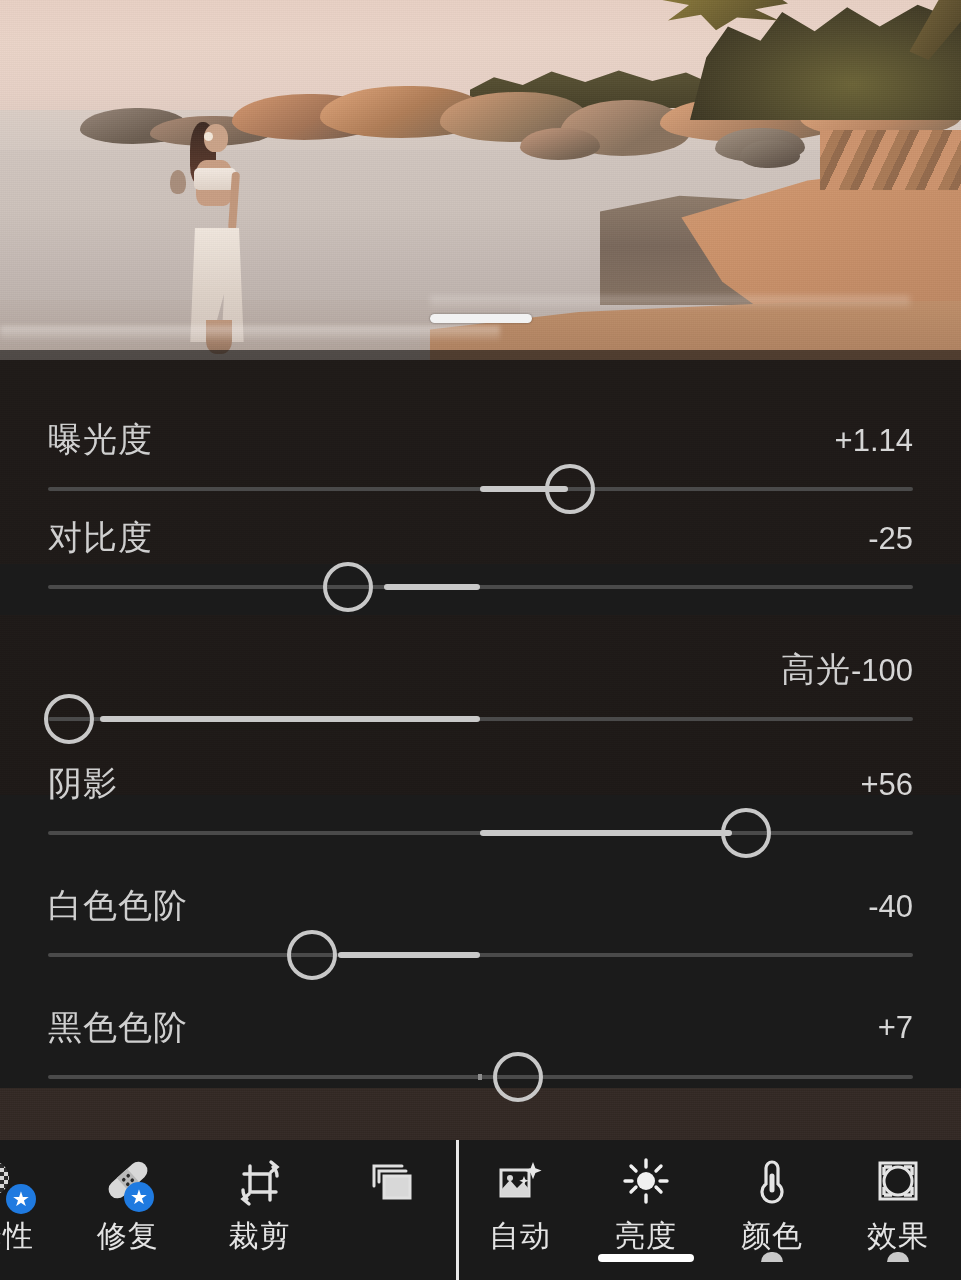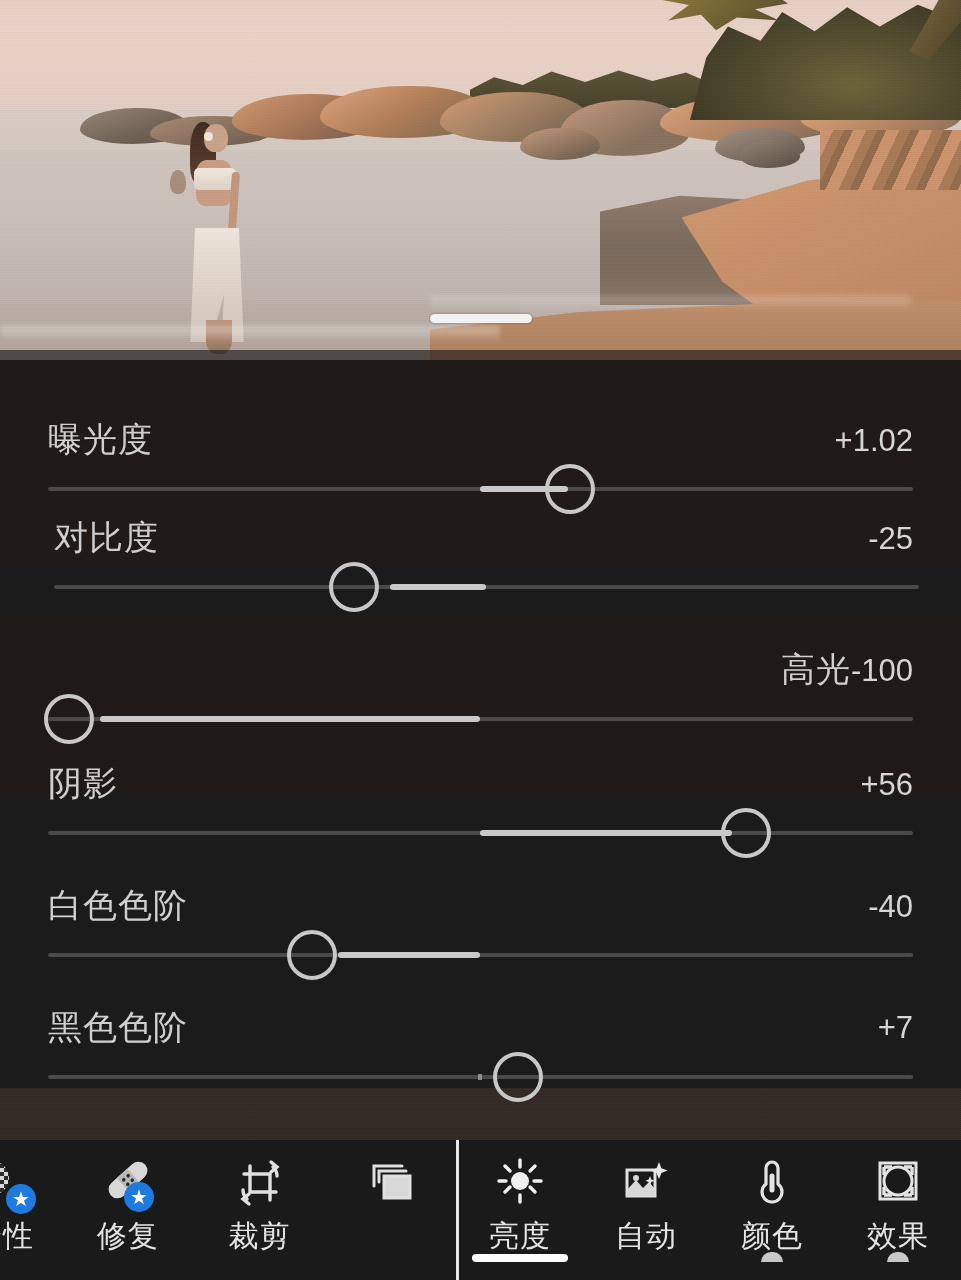--- a/index.html
+++ b/index.html
@@ -242,31 +242,31 @@
 
   <div id="drag-handle"></div>
 
   <div id="panel">
 
     <div class="row" style="height:126px;">
       <div class="tint" style="background:rgba(12,12,12,0.58);"></div>
       <div class="content">
         <div class="rowhead" style="padding-top:72px;">
           <span class="rowlabel">曝光度</span>
-          <span class="rowvalue">+1.02</span>
+          <span class="rowvalue">+1.14</span>
         </div>
         <div class="sliderwrap">
           <div class="track"></div>
           <div class="fill" style="left:432px;width:88px;"></div>
           <div class="thumb" style="left:497px;"></div>
         </div>
       </div>
     </div>
 
-    <div class="row" style="height:122px;padding-left:6px;">
+    <div class="row" style="height:122px;">
       <div class="tint" style="background:linear-gradient(180deg,rgba(12,12,12,0.58) 0%,rgba(12,12,12,0.58) 72%,#1b1b1b 72%,#1b1b1b 100%);"></div>
       <div class="content">
         <div class="rowhead" style="padding-top:44px;">
           <span class="rowlabel">对比度</span>
           <span class="rowvalue">-25</span>
         </div>
         <div class="sliderwrap">
           <div class="track"></div>
           <div class="fill" style="left:336px;width:96px;"></div>
           <div class="thumb" style="left:275px;"></div>
@@ -396,20 +396,33 @@
             <rect x="22" y="20" width="26" height="22" fill="#d8d8d8" stroke="none"></rect>
             <rect x="22" y="20" width="26" height="22" stroke="#e0e0e0"></rect>
           </svg>
         </div>
       </div>
     </div>
 
     <div class="divider"></div>
 
     <div class="tgroup right">
+
+      <div class="titem">
+        <div class="ticon">
+          <svg width="58" height="54" viewBox="0 0 58 54">
+            <path d="M10 14 H38 V40 H10 Z" fill="none" stroke="#e0e0e0" stroke-width="3"></path>
+            <path d="M10 34 l9 -10 7 8 6 -6 6 7 v7 H10 Z" fill="#d8d8d8"></path>
+            <circle cx="19" cy="22" r="3" fill="#d8d8d8"></circle>
+            <path d="M42 6 l2.4 6.2 6.2 2.4 -6.2 2.4 -2.4 6.2 -2.4 -6.2 -6.2 -2.4 6.2 -2.4 Z" fill="#e8e8e8"></path>
+            <path d="M33 20 l1.3 3.4 3.4 1.3 -3.4 1.3 -1.3 3.4 -1.3 -3.4 -3.4 -1.3 3.4 -1.3 Z" fill="#e8e8e8"></path>
+          </svg>
+        </div>
+        <div class="tlabel">自动</div>
+      </div>
 
       <div class="titem">
         <div class="ticon">
           <svg width="58" height="54" viewBox="0 0 58 54">
             <circle cx="29" cy="25" r="9" fill="#f0f0f0"></circle>
             <g stroke="#f0f0f0" stroke-width="3.4" stroke-linecap="round">
               <path d="M29 4 V11"></path>
                 <path d="M29 39 V46"></path>
               <path d="M8 25 H15"></path>
                 <path d="M43 25 H50"></path>
@@ -419,33 +432,20 @@
                 <path d="M19 31 L14 36"></path>
             </g>
           </svg>
         </div>
         <div class="tlabel">亮度</div>
         <div class="underline"></div>
       </div>
 
       <div class="titem">
         <div class="ticon">
-          <svg width="58" height="54" viewBox="0 0 58 54">
-            <path d="M10 14 H38 V40 H10 Z" fill="none" stroke="#e0e0e0" stroke-width="3"></path>
-            <path d="M10 34 l9 -10 7 8 6 -6 6 7 v7 H10 Z" fill="#d8d8d8"></path>
-            <circle cx="19" cy="22" r="3" fill="#d8d8d8"></circle>
-            <path d="M42 6 l2.4 6.2 6.2 2.4 -6.2 2.4 -2.4 6.2 -2.4 -6.2 -6.2 -2.4 6.2 -2.4 Z" fill="#e8e8e8"></path>
-            <path d="M33 20 l1.3 3.4 3.4 1.3 -3.4 1.3 -1.3 3.4 -1.3 -3.4 -3.4 -1.3 3.4 -1.3 Z" fill="#e8e8e8"></path>
-          </svg>
-        </div>
-        <div class="tlabel">自动</div>
-      </div>
-
-      <div class="titem">
-        <div class="ticon">
           <svg width="58" height="54" viewBox="0 0 58 54" fill="none" stroke="#e4e4e4" stroke-width="3.2">
             <path d="M23 12 a6 6 0 0 1 12 0 v16 a10 10 0 1 1 -12 0 Z"></path>
             <path d="M29 20 v14" stroke-width="5" stroke-linecap="round"></path>
           </svg>
         </div>
         <div class="tlabel">颜色</div>
         <div class="dotind"></div>
       </div>
 
       <div class="titem">

